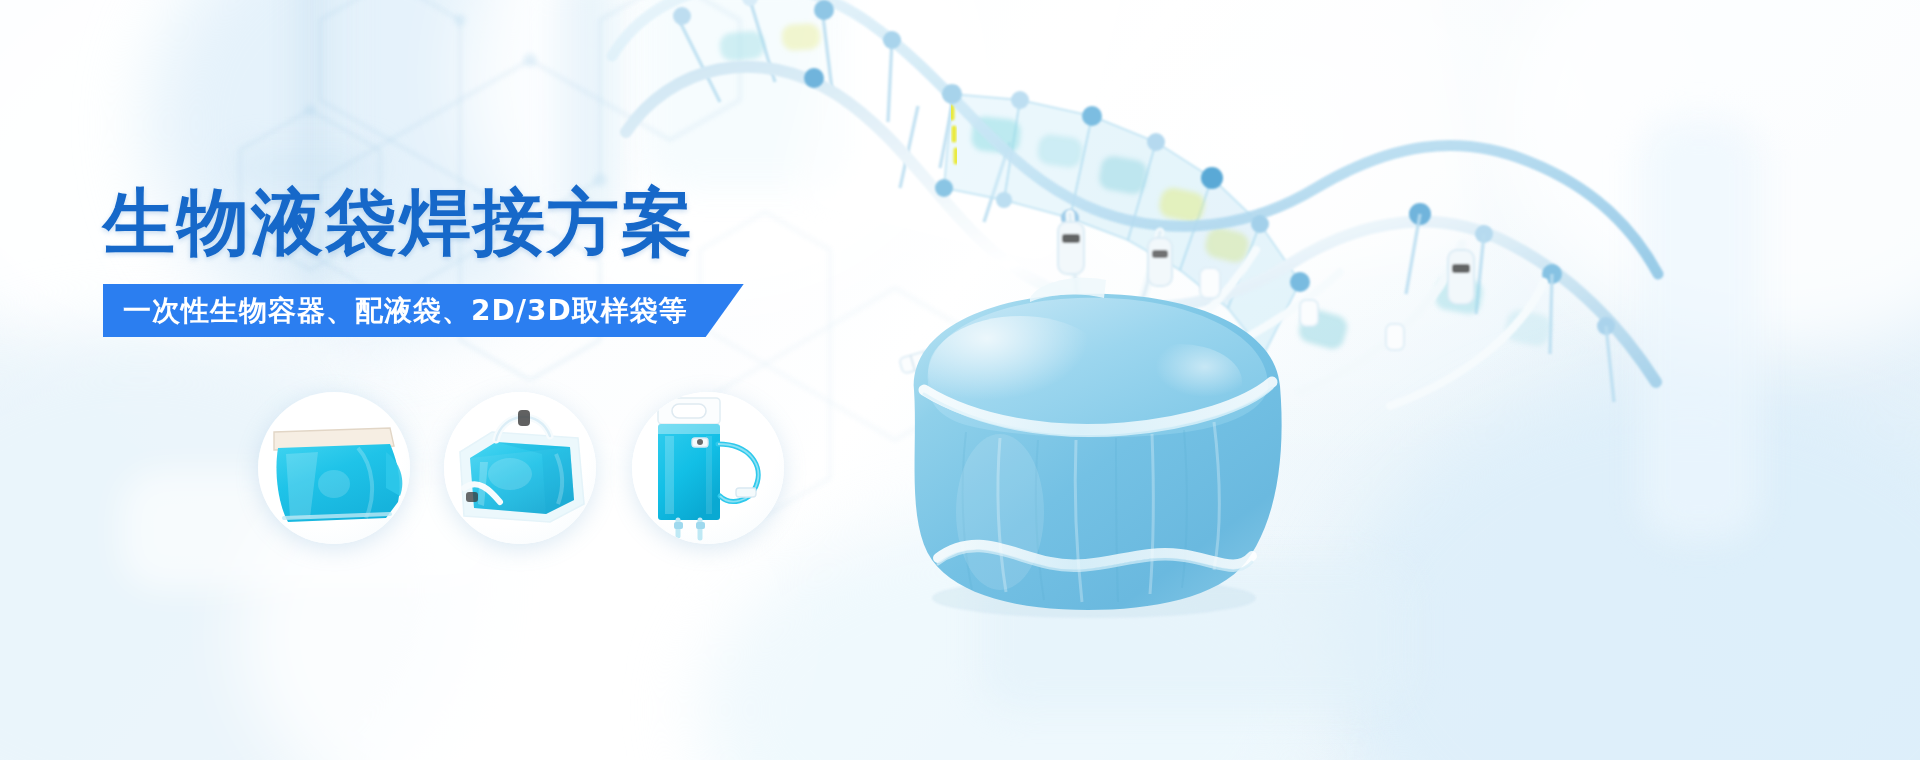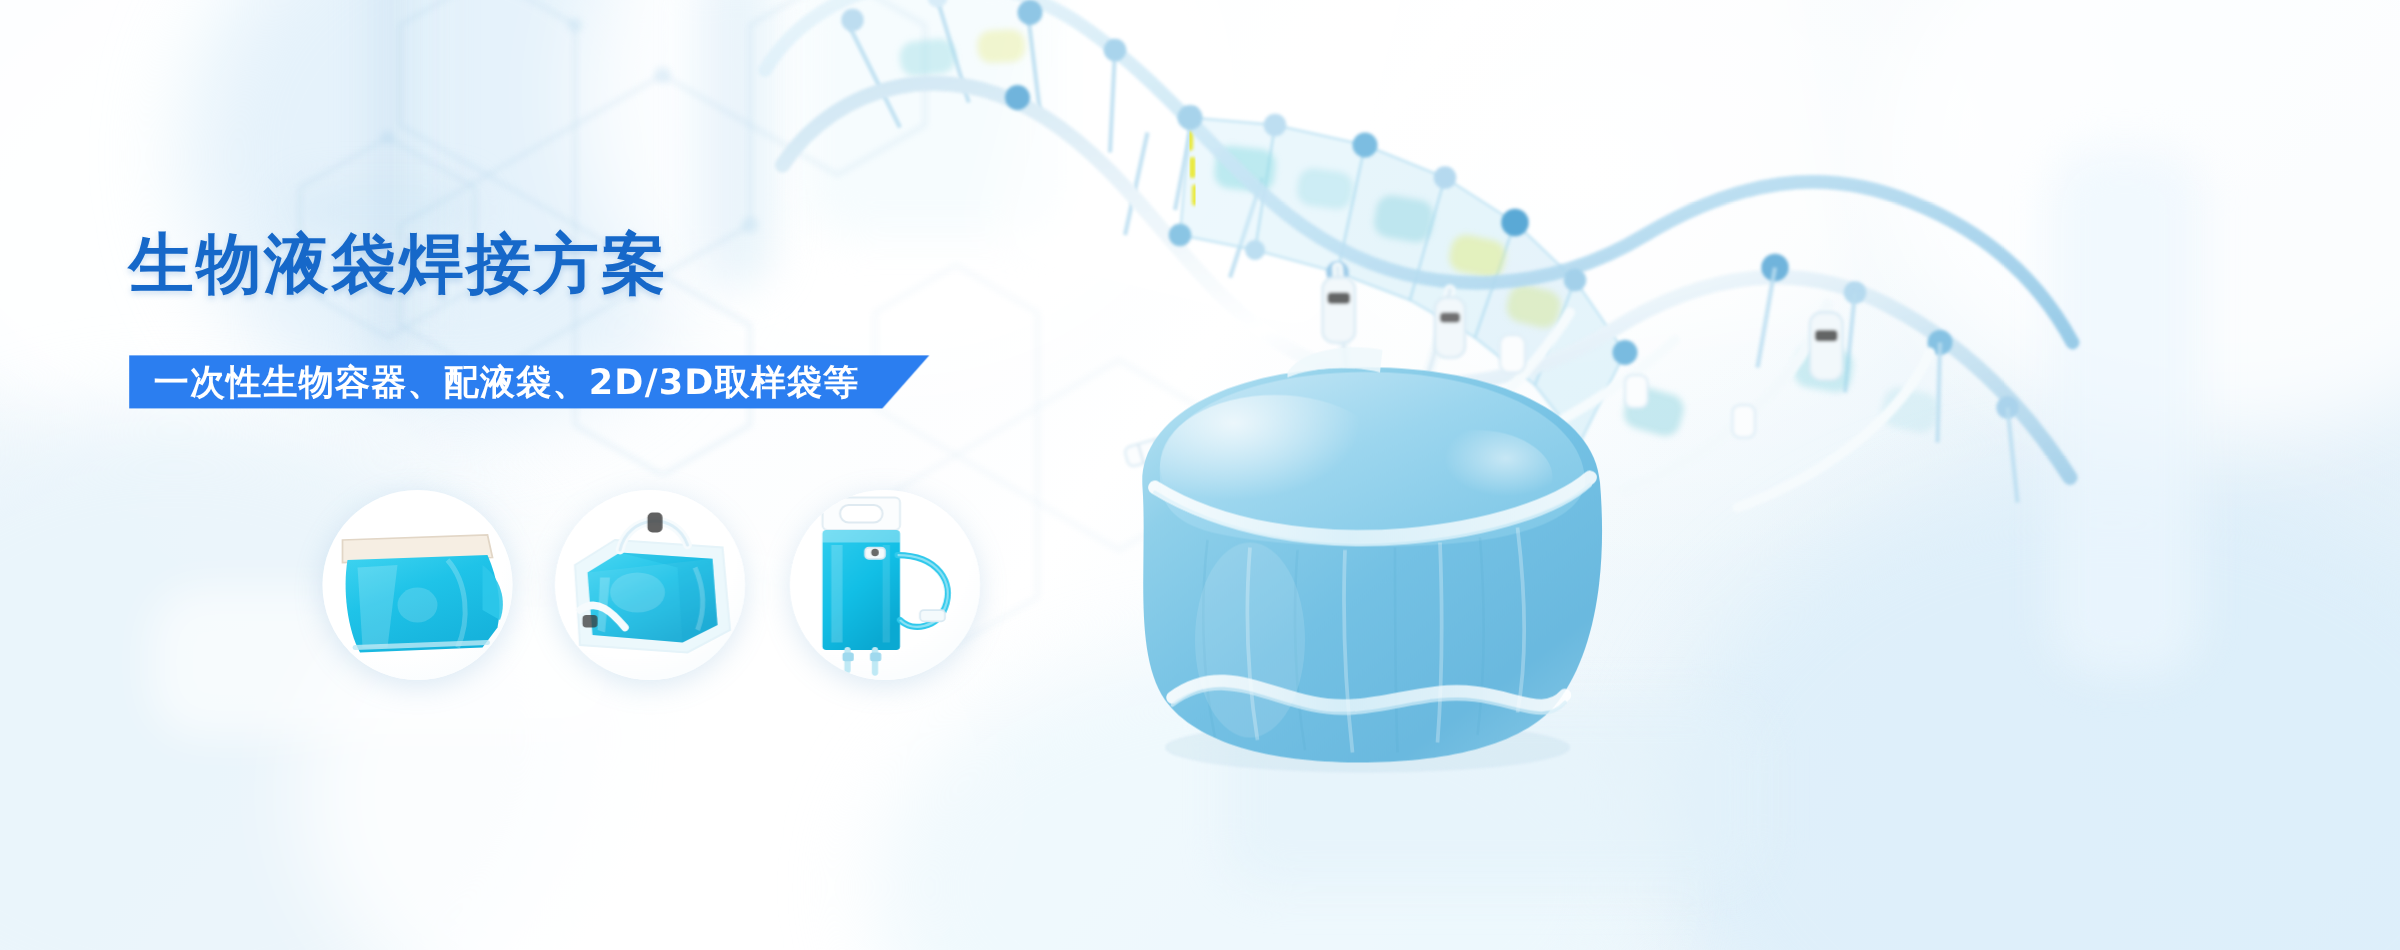--- a/index.html
+++ b/index.html
@@ -45,31 +45,31 @@
   #dna{ position:absolute; left:600px; top:-18px; width:1060px; height:560px; }
   #dna svg{ width:100%; height:100%; overflow:visible; }
 
   
   #bigbag{ position:absolute; left:880px; top:262px; width:430px; height:350px; }
   #bigbag svg{ width:100%; height:100%; overflow:visible; }
 
   
   #headline{
     position:absolute; left:103px; top:186px;
-    font-size:52px; line-height:1;
+    font-size:72px; line-height:1;
     font-weight:bold;
     color:#1668c9;
     letter-spacing:2px;
     white-space:nowrap;
     text-shadow:0 2px 5px rgba(30,110,190,.22);
     font-family:"DejaVu Sans","Liberation Sans",sans-serif;
   }
   #ribbon{
     position:absolute; left:103px; top:284px;
-    height:43px;
+    height:53px;
     background:#2b7ef0;
     display:flex; align-items:center;
     padding:0 56px 0 20px;
     clip-path:polygon(0 0, 100% 0, calc(100% - 38px) 100%, 0 100%);
     box-shadow:0 3px 10px rgba(40,110,210,.20);
   }
   #ribbon span{
     font-size:28px; font-weight:bold; color:#ffffff;
     letter-spacing:1px; white-space:nowrap;
     font-family:"DejaVu Sans","Liberation Sans",sans-serif;

